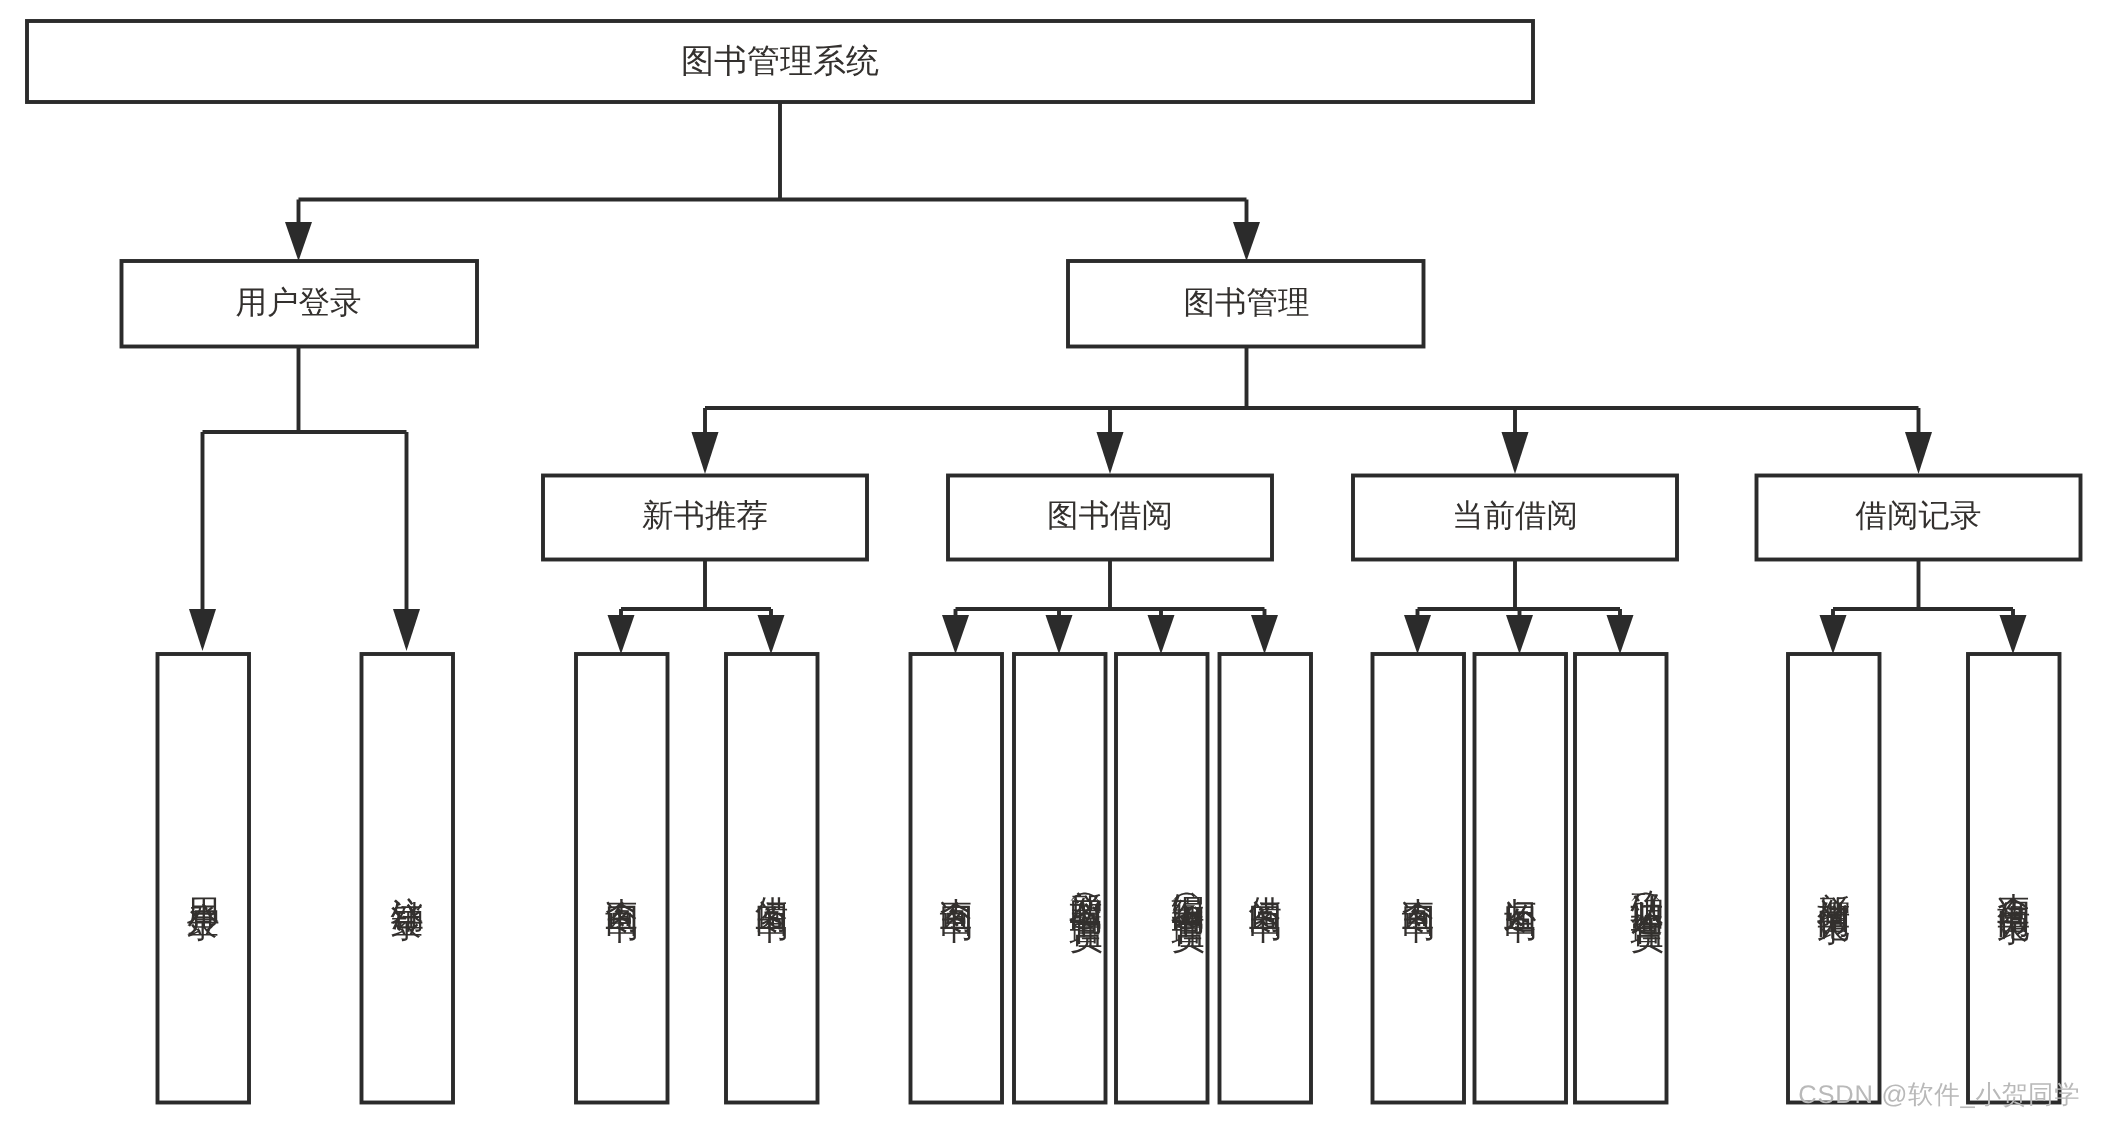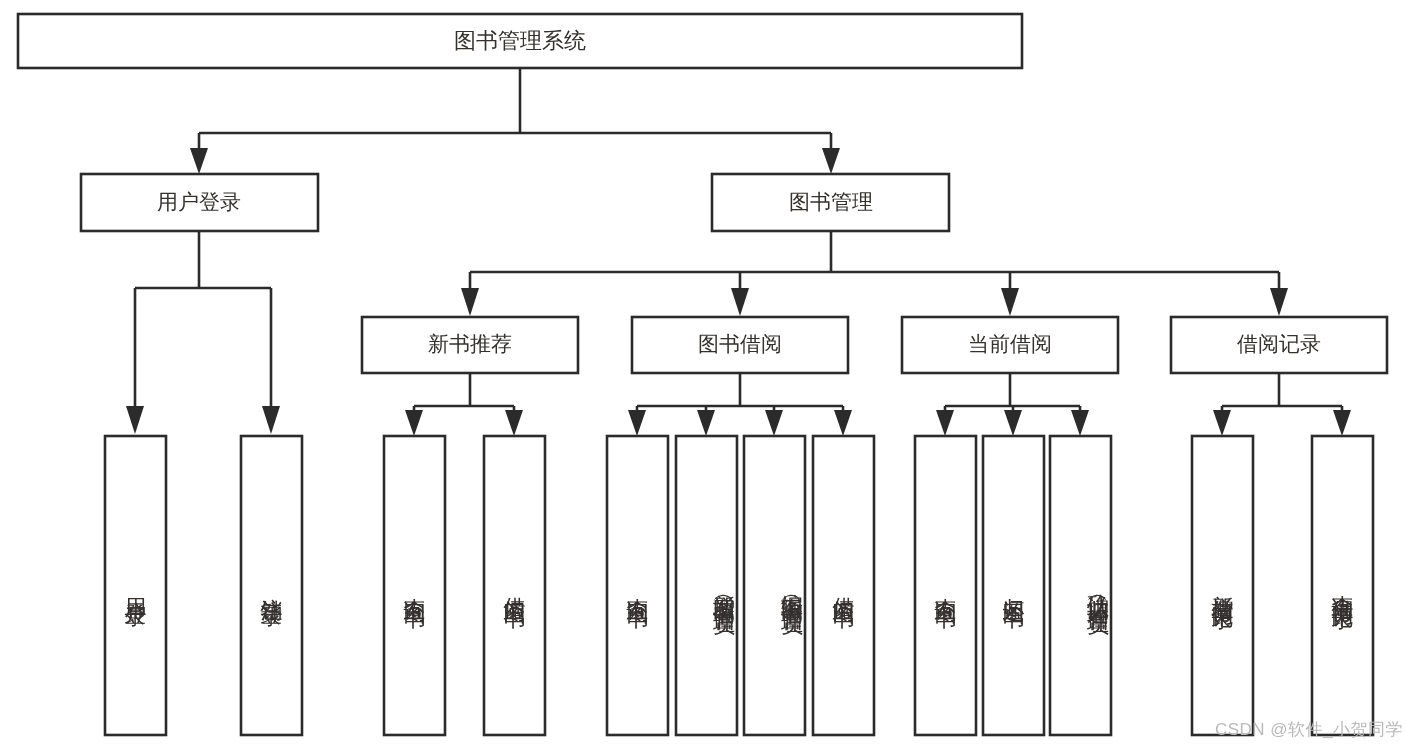--- a/index.html
+++ b/index.html
@@ -44,21 +44,21 @@
     fill: #33302e;
     font-size: 21px;
     text-anchor: middle;
     dominant-baseline: middle;
   }
   .node-label-top {
     font-size: 22px;
   }
   .watermark {
     position: absolute;
-    right: 2px;
+    right: 18px;
     bottom: 6px;
     font-family: "Liberation Sans", "DejaVu Sans", sans-serif;
     font-size: 17px;
     color: #b9b9b9;
     letter-spacing: 0.5px;
     white-space: nowrap;
     pointer-events: none;
   }
 </style>
 </head>

